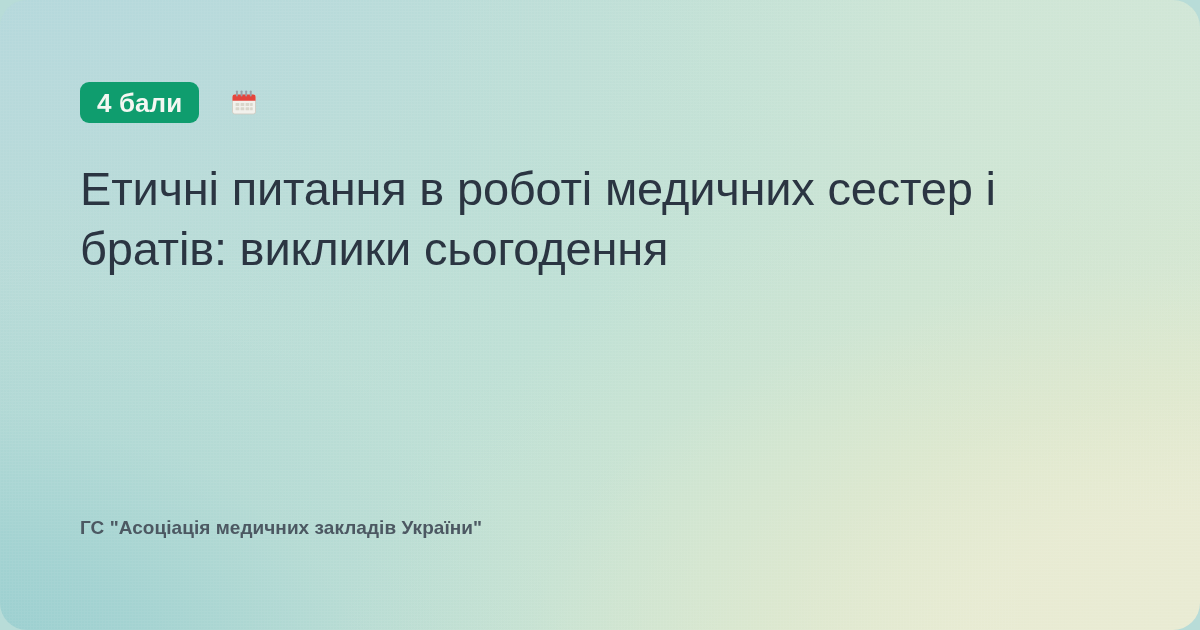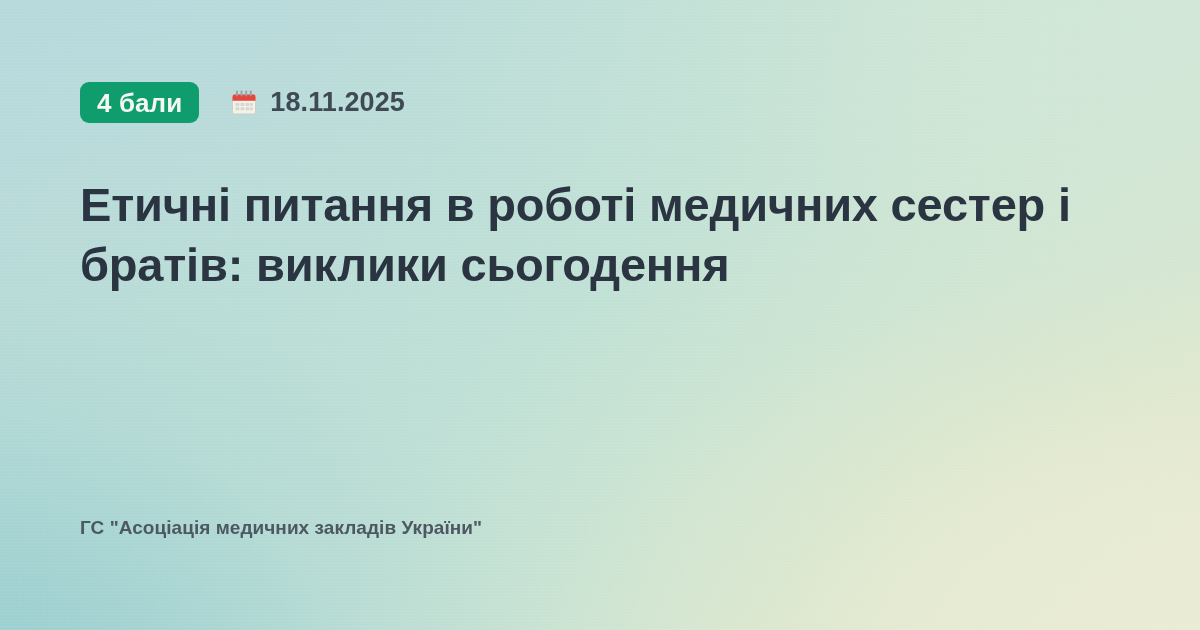--- a/index.html
+++ b/index.html
@@ -21,20 +21,21 @@
     height: 630px;
     box-sizing: border-box;
     overflow: hidden;
     background-color: #c3e0d8;
     background-image:
       radial-gradient(120% 130% at 102% 104%, rgba(233,235,211,1) 0%, rgba(233,235,211,0.85) 18%, rgba(226,232,205,0.55) 32%, rgba(210,228,205,0.18) 48%, rgba(200,224,208,0) 62%),
       radial-gradient(95% 115% at -6% 108%, rgba(150,205,207,1) 0%, rgba(158,208,208,0.8) 20%, rgba(173,214,210,0.45) 38%, rgba(186,219,212,0.15) 56%, rgba(196,222,214,0) 70%),
       radial-gradient(105% 110% at 0% -8%, rgba(180,216,220,1) 0%, rgba(185,218,220,0.8) 20%, rgba(192,221,218,0.42) 40%, rgba(199,224,216,0.12) 58%, rgba(205,226,214,0) 72%),
       radial-gradient(110% 120% at 104% 0%, rgba(208,230,215,0.95) 0%, rgba(209,230,214,0.7) 22%, rgba(205,228,214,0.3) 44%, rgba(201,226,213,0) 64%),
       linear-gradient(128deg, #aed6d8 0%, #b6dcd7 26%, #bfe0d5 48%, #cde5d2 68%, #dde9cf 86%, #e9ebd3 100%);
+    border-radius: 27px;
   }
 
   
   .noise {
     position: absolute;
     inset: 0;
     pointer-events: none;
     opacity: 0.055;
     background-image:
       repeating-linear-gradient(0deg, rgba(255,255,255,0.9) 0px, rgba(255,255,255,0.9) 1px, rgba(0,0,0,0) 1px, rgba(0,0,0,0) 3px),
@@ -90,25 +91,25 @@
     display: inline-block;
     width: 30px;
     height: 30px;
     flex: 0 0 30px;
     line-height: 1;
   }
   .meta-icon svg { display: block; width: 30px; height: 30px; }
 
   
   .title {
-    margin-top: 52px;
+    margin-top: 36px;
     max-width: 1010px;
     color: #2b3542;
     font-size: 47px;
-    font-weight: bold;
+    font-weight: normal;
     line-height: 1.27;
     letter-spacing: -0.2px;
     white-space: pre-line;
   }
 
   .spacer { flex: 1 1 auto; }
 
   
   .org-line {
     color: #4c5862;
@@ -148,21 +149,20 @@
               <rect x="11.6" y="15.1" width="3.7" height="2.9" rx="0.5"></rect>
               <rect x="16.6" y="15.1" width="3.7" height="2.9" rx="0.5"></rect>
               <rect x="21.1" y="15.1" width="2.6" height="2.9" rx="0.5"></rect>
               <rect x="6.6" y="19.3" width="3.7" height="2.9" rx="0.5"></rect>
               <rect x="11.6" y="19.3" width="3.7" height="2.9" rx="0.5"></rect>
               <rect x="16.6" y="19.3" width="3.7" height="2.9" rx="0.5"></rect>
               <rect x="21.1" y="19.3" width="2.6" height="2.9" rx="0.5"></rect>
             </g>
           </svg>
         </span>
-        <span>18.11.2025</span>
       </span>
 
 
     </div>
 
     <h1 class="title">Етичні питання в роботі медичних сестер і братів: виклики сьогодення</h1>
 
     <div class="spacer"></div>
 
     <div class="org-line">ГС "Асоціація медичних закладів України"</div>

